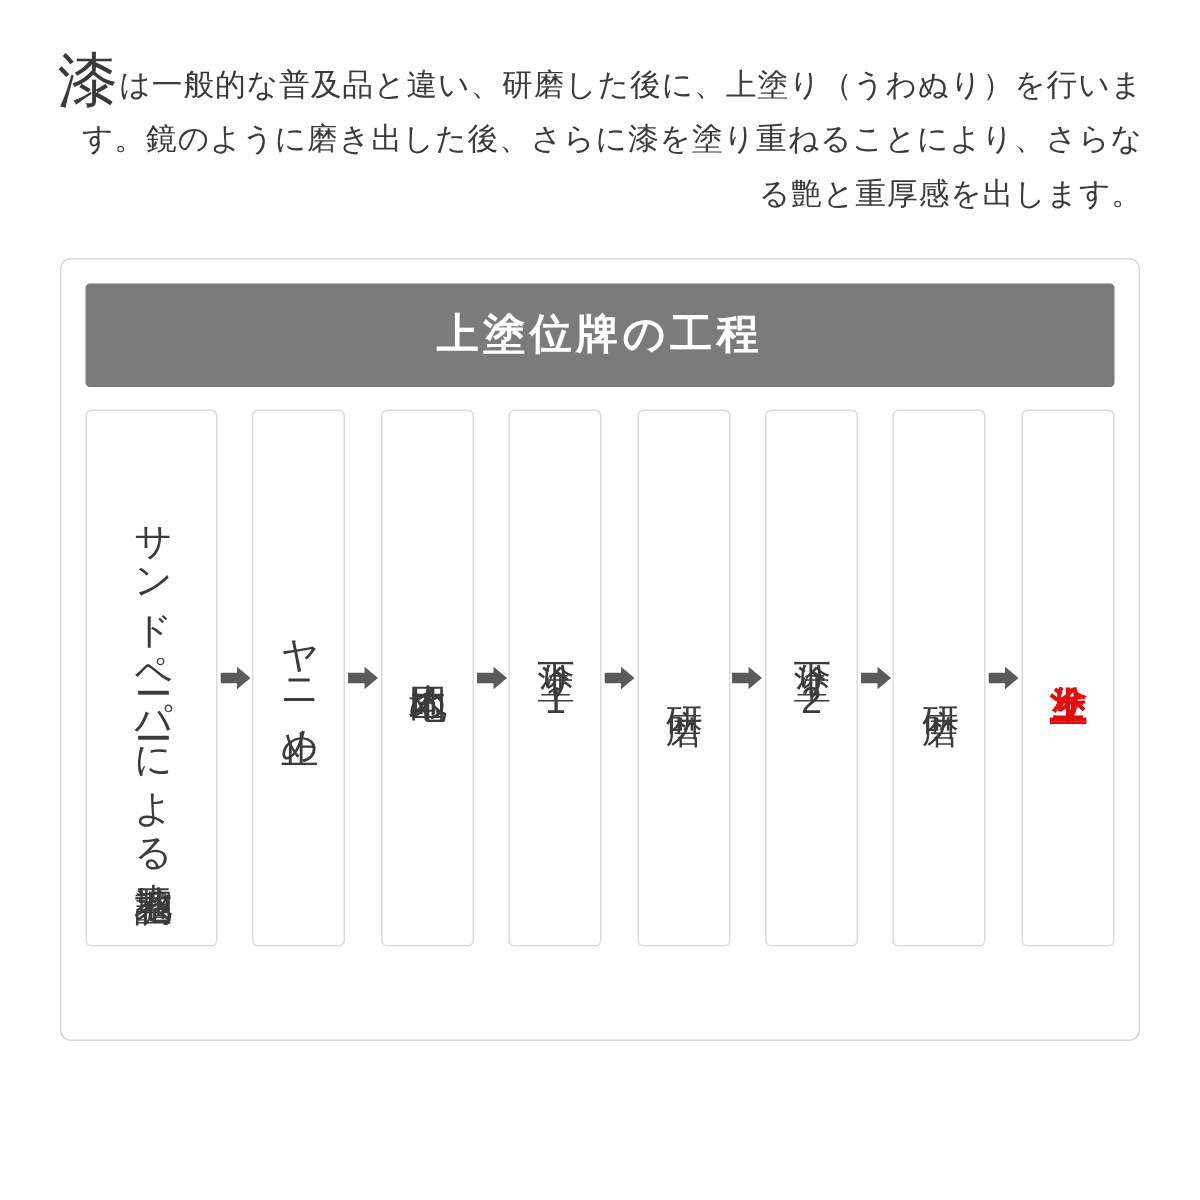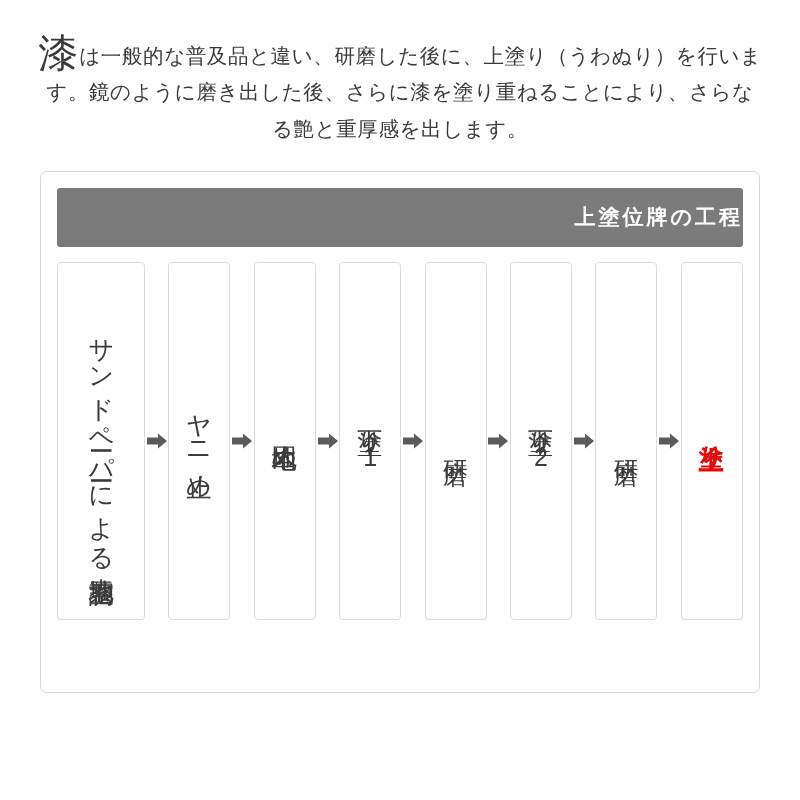--- a/index.html
+++ b/index.html
@@ -22,21 +22,21 @@
     padding: 34px 38px 0 38px;
   }
 
   
   .intro {
     font-size: 20.5px;
     line-height: 1.78;
     letter-spacing: 0.6px;
     color: #3a3a3a;
     margin: 0 0 24px 0;
-    text-align: center;
+    text-align: right;
   }
   .intro .dropcap {
     font-size: 40px;
     line-height: 1;
     vertical-align: -4px;
     letter-spacing: 0;
     margin-right: 1px;
   }
 
   
@@ -48,23 +48,23 @@
     background: #ffffff;
     padding: 16px 16px 14px 16px;
     box-sizing: border-box;
     height: 522px;
   }
   .panel-title {
     background: #7b7b7b;
     color: #ffffff;
     font-family: "Liberation Sans", "DejaVu Sans", sans-serif;
     font-weight: bold;
-    font-size: 21px;
+    font-size: 28px;
     letter-spacing: 3px;
-    text-align: right;
+    text-align: center;
     padding: 15px 0 16px 0;
     border-radius: 3px;
   }
 
   
   .flow {
     display: flex;
     align-items: stretch;
     justify-content: space-between;
     margin-top: 15px;

